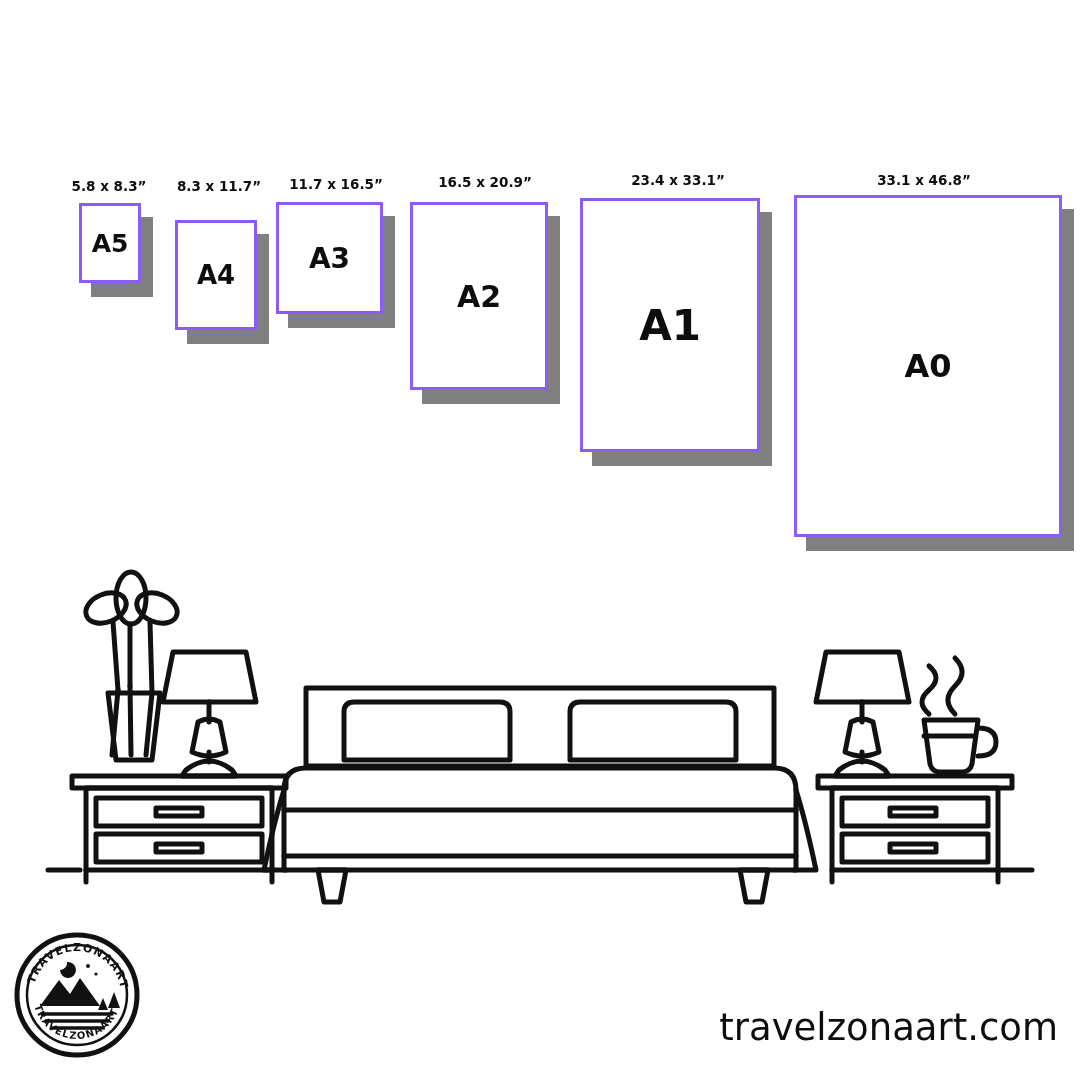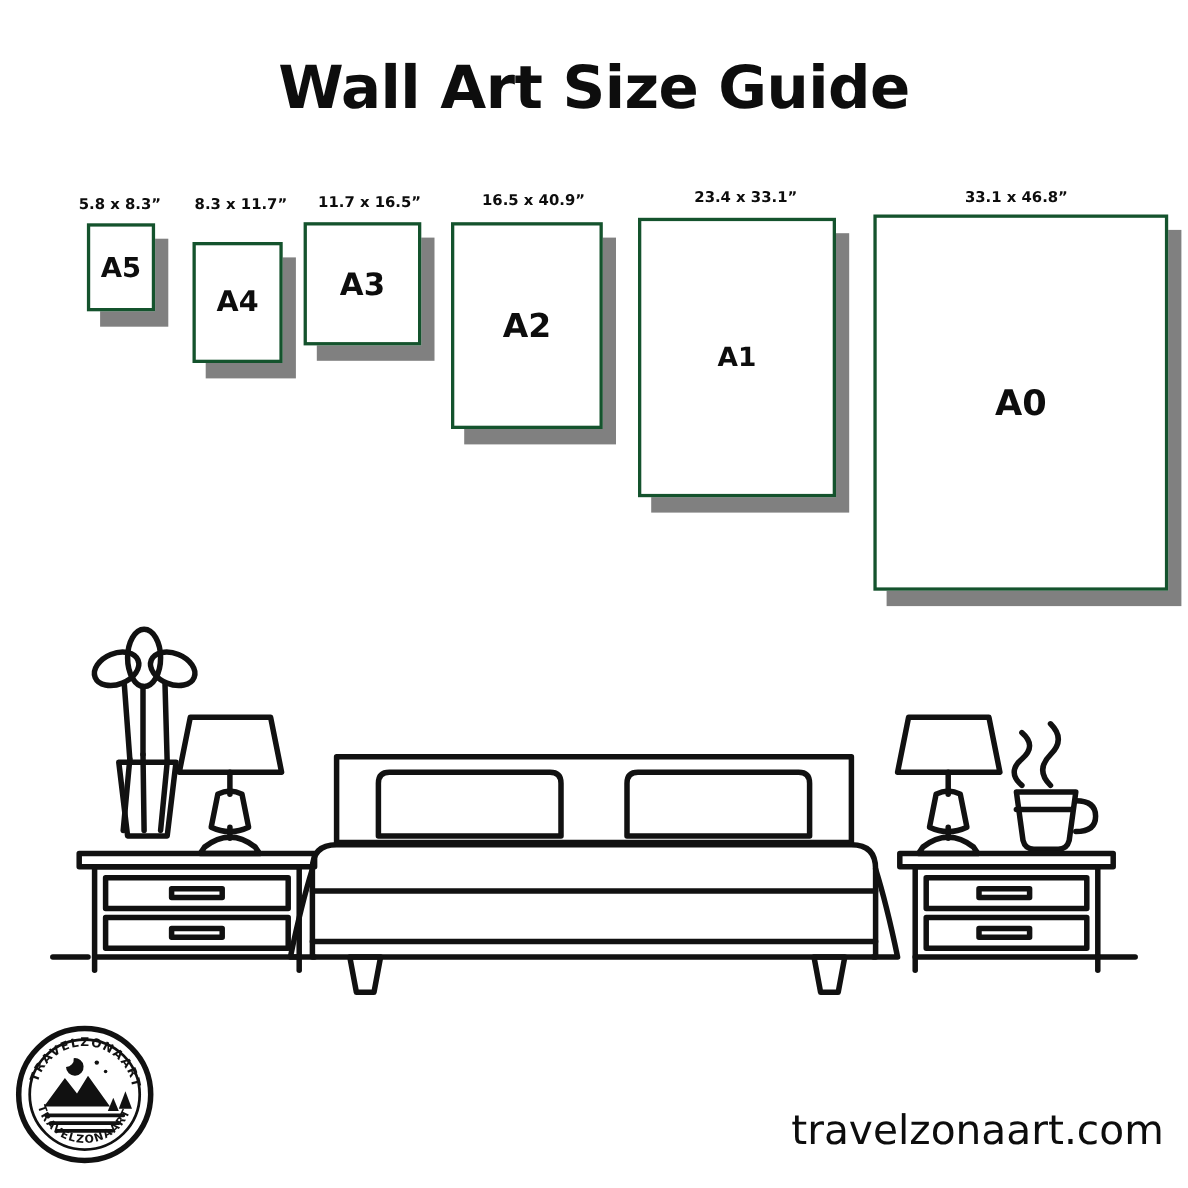--- a/index.html
+++ b/index.html
@@ -60,36 +60,36 @@
     top: 14px;
     width: 100%;
     height: 100%;
   }
   .frame {
     position: absolute;
     left: 0; top: 0;
     width: 100%;
     height: 100%;
     background: #ffffff;
-    border: 3px solid #14532d;
+    border: 3px solid #8b5cf6;
     display: flex;
     align-items: center;
     justify-content: center;
   }
   .frame-name {
     font-size: 26px;
     font-weight: bold;
     color: #0d0d0d;
     font-family: "DejaVu Sans", sans-serif;
   }
   .fn-a5 { font-size: 25px; }
   .fn-a4 { font-size: 26px; }
   .fn-a3 { font-size: 28px; }
   .fn-a2 { font-size: 30px; }
-  .fn-a1 { font-size: 24px; }
+  .fn-a1 { font-size: 42px; }
   .fn-a0 { font-size: 32px; }
 
   
   #furniture {
     position: absolute;
     left: 0;
     top: 560px;
     width: 1080px;
     height: 360px;
   }
@@ -111,21 +111,20 @@
     color: #0d0d0d;
     letter-spacing: 0px;
     font-family: "DejaVu Sans", sans-serif;
   }
 </style>
 </head>
 <body>
 
 <div id="page">
 
-  <div class="title">Wall Art Size Guide</div>
 
   <div id="sizes">
 
     <div class="size-item" style="left:62px; top:178px; width:70px;">
       <div class="size-label" style="top:0;">5.8 x 8.3”</div>
       <div class="frame-wrap" style="left:5px; top:25px; width:62px; height:80px;">
         <div class="frame-shadow"></div>
         <div class="frame">
           <span class="frame-name fn-a5">A5</span>
         </div>
@@ -146,21 +145,21 @@
       <div class="size-label" style="top:0;">11.7 x 16.5”</div>
       <div class="frame-wrap" style="left:0px; top:26px; width:107px; height:112px;">
         <div class="frame-shadow"></div>
         <div class="frame">
           <span class="frame-name fn-a3">A3</span>
         </div>
       </div>
     </div>
 
     <div class="size-item" style="left:398px; top:174px; width:150px;">
-      <div class="size-label" style="top:0;">16.5 x 40.9”</div>
+      <div class="size-label" style="top:0;">16.5 x 20.9”</div>
       <div class="frame-wrap" style="left:0px; top:28px; width:138px; height:188px;">
         <div class="frame-shadow"></div>
         <div class="frame">
           <span class="frame-name fn-a2">A2</span>
         </div>
       </div>
     </div>
 
     <div class="size-item" style="left:568px; top:172px; width:196px;">
       <div class="size-label" style="top:0;">23.4 x 33.1”</div>

